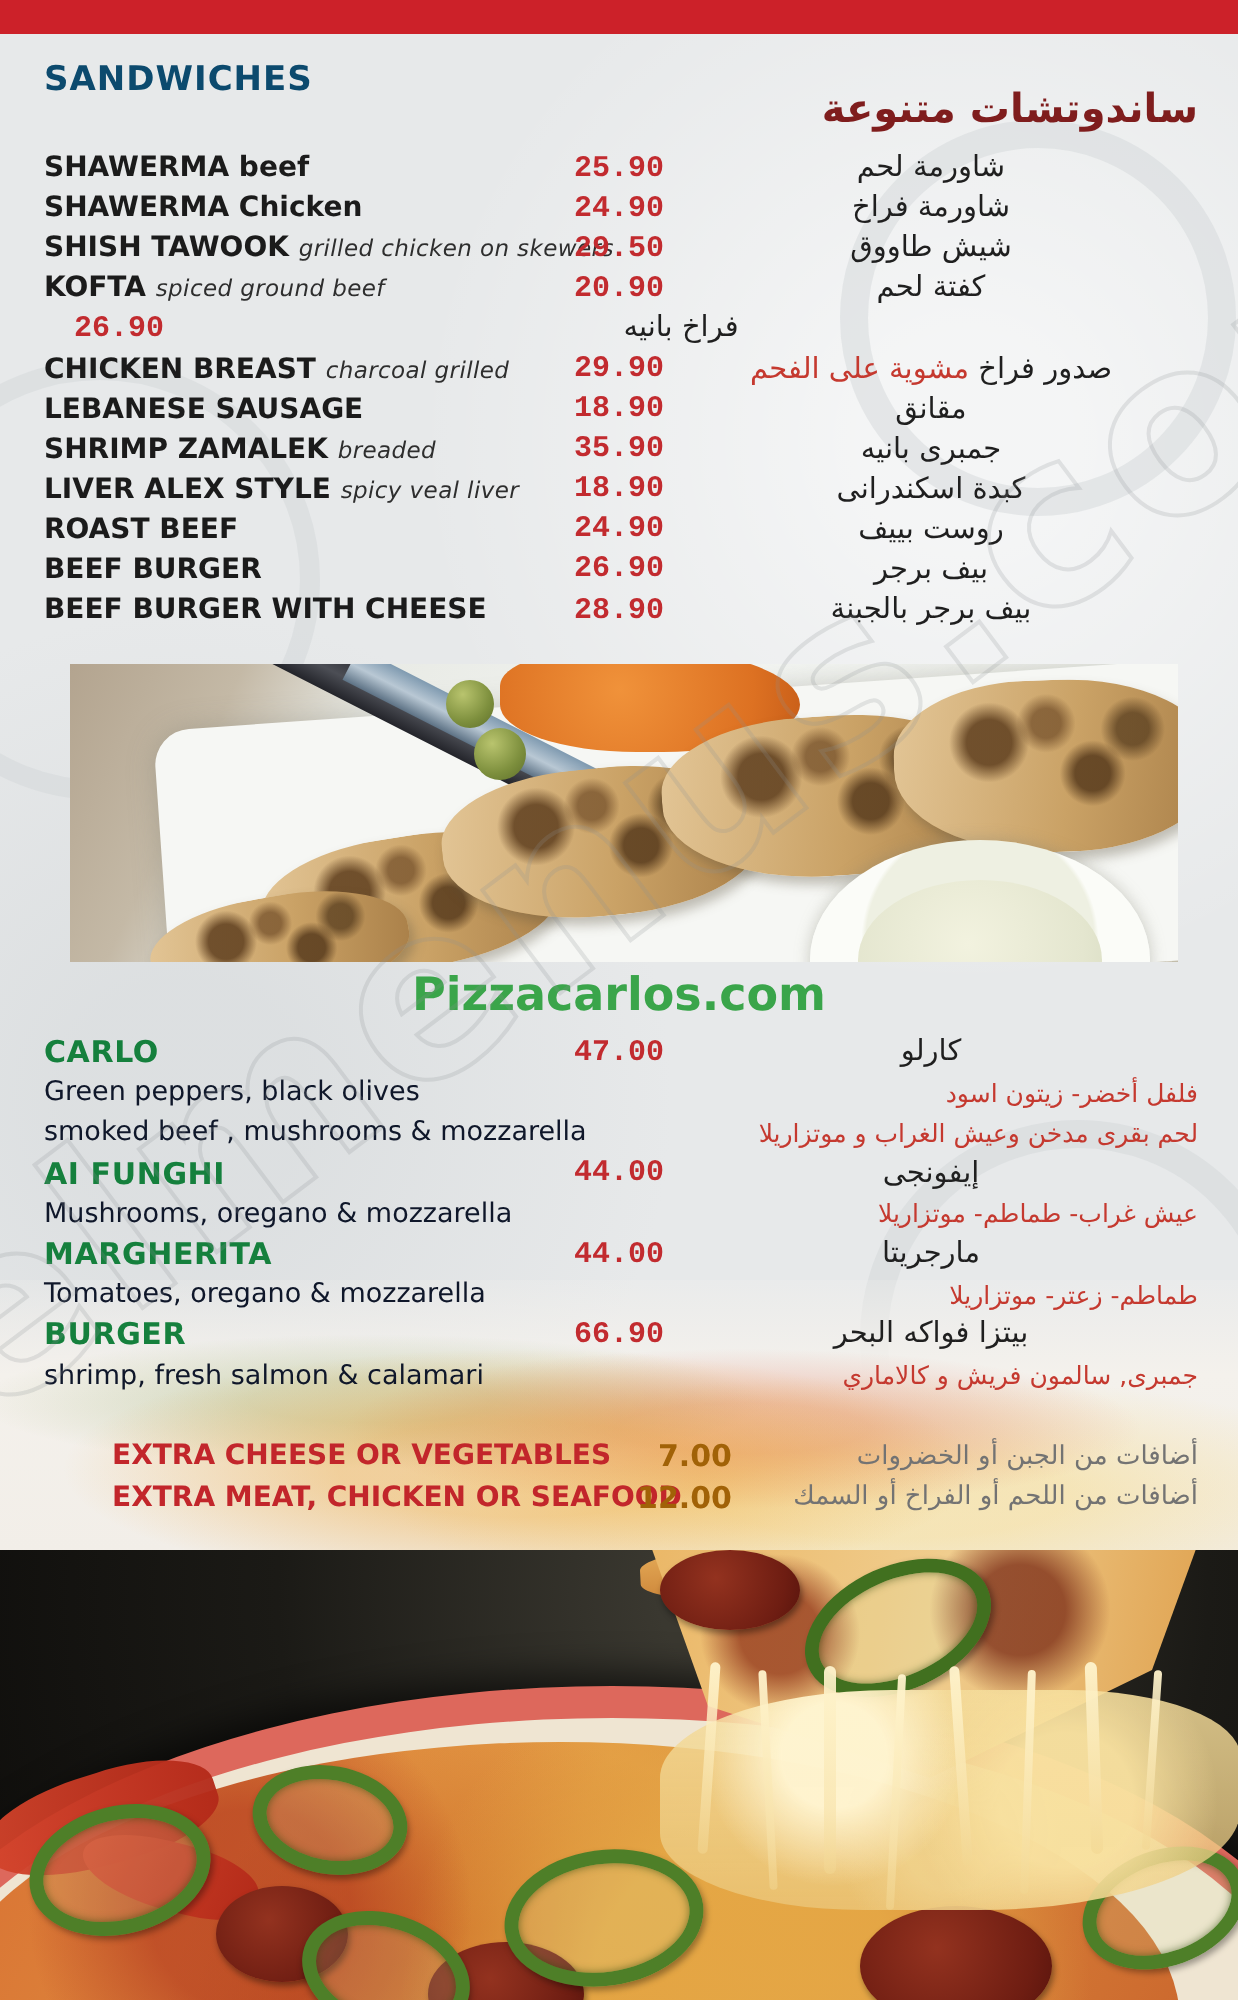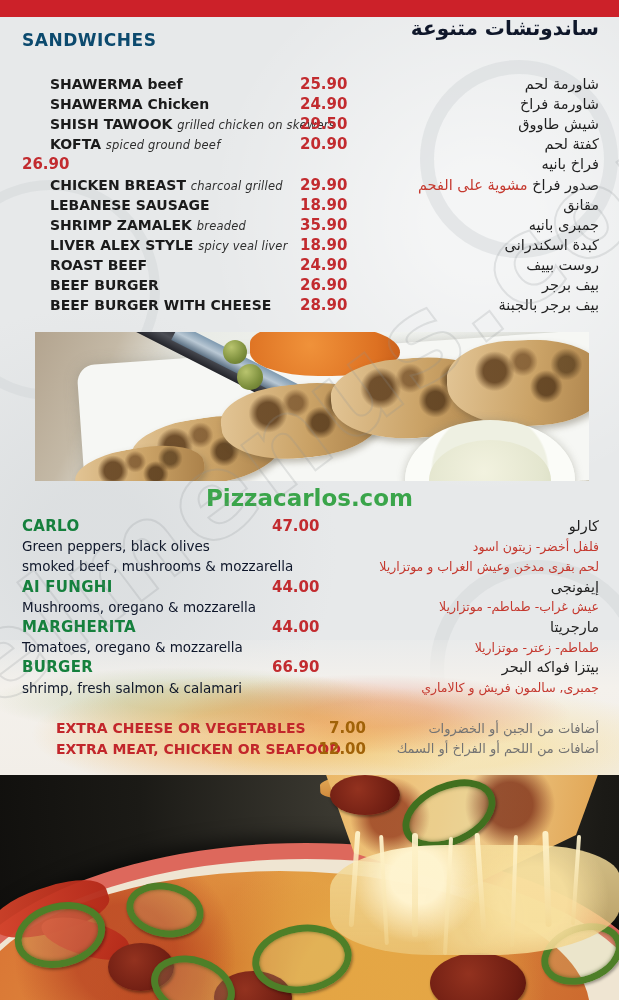--- a/index.html
+++ b/index.html
@@ -8,28 +8,28 @@
     background:
       radial-gradient(circle at 78% 22%, rgba(255,255,255,.55) 0 6%, rgba(255,255,255,0) 30%),
       radial-gradient(circle at 15% 55%, rgba(210,214,216,.5) 0 8%, rgba(210,214,216,0) 32%),
       #e7e9ea;
     font-family:"DejaVu Sans","Liberation Sans",sans-serif;
   }
   .swirl{position:absolute;border-radius:50%;border:14px solid rgba(208,213,215,.45);pointer-events:none;}
   
   .topbar{position:absolute;left:0;top:0;width:619px;height:17px;background:#cc2129;}
   .hdr-en{position:absolute;left:22px;top:30px;font-size:17px;font-weight:bold;color:#0c4a6e;letter-spacing:.5px;}
-  .hdr-ar{position:absolute;right:20px;top:16px;font-size:20px;font-weight:bold;color:#0f172a;direction:rtl;}
+  .hdr-ar{position:absolute;right:20px;top:42px;font-size:20px;font-weight:bold;color:#7f1d1d;direction:rtl;}
   
   .rows{position:absolute;left:0;width:619px;}
   .row{display:flex;align-items:center;height:20.1px;padding:0 20px 0 22px;box-sizing:border-box;position:relative;z-index:5;}
-  .cell-en{width:250px;white-space:nowrap;font-size:14px;font-weight:bold;color:#1b1b1b;margin-left:28px;}
+  .cell-en{width:250px;white-space:nowrap;font-size:14px;font-weight:bold;color:#1b1b1b;}
   .cell-en .desc{font-weight:normal;font-style:italic;font-size:11.5px;color:#2e2e2e;letter-spacing:.2px;}
-  .cell-price{width:60px;text-align:left;font-size:15px;font-weight:bold;color:#c22b2f;white-space:nowrap;}
-  .cell-ar{flex:1;text-align:right;direction:rtl;font-size:14.5px;color:#1f1f1f;white-space:nowrap;}
+  .cell-price{width:60px;text-align:right;font-size:15px;font-weight:bold;color:#c22b2f;white-space:nowrap;font-family:Liberation Mono, monospace;}
+  .cell-ar{flex:1;text-align:center;direction:rtl;font-size:14.5px;color:#1f1f1f;white-space:nowrap;}
   .cell-ar .ar-red{color:#c5392f;}
   
   #pizza-rows{top:516px;}
   #pizza-rows .row{height:20.2px;}
   .p-name{width:250px;font-size:15px;font-weight:bold;color:#15803d;letter-spacing:.3px;white-space:nowrap;}
   .p-desc{width:310px;font-size:13.5px;color:#0f172a;white-space:nowrap;}
   .ar-red-cell{flex:1;text-align:right;direction:rtl;font-size:12.5px;color:#c5392f;white-space:nowrap;}
   #extras-rows{top:718px;}
   #extras-rows .row{height:20.5px;margin-left:34px;}
   .x-name{width:260px;font-size:14px;font-weight:bold;color:#c2262b;white-space:nowrap;}

